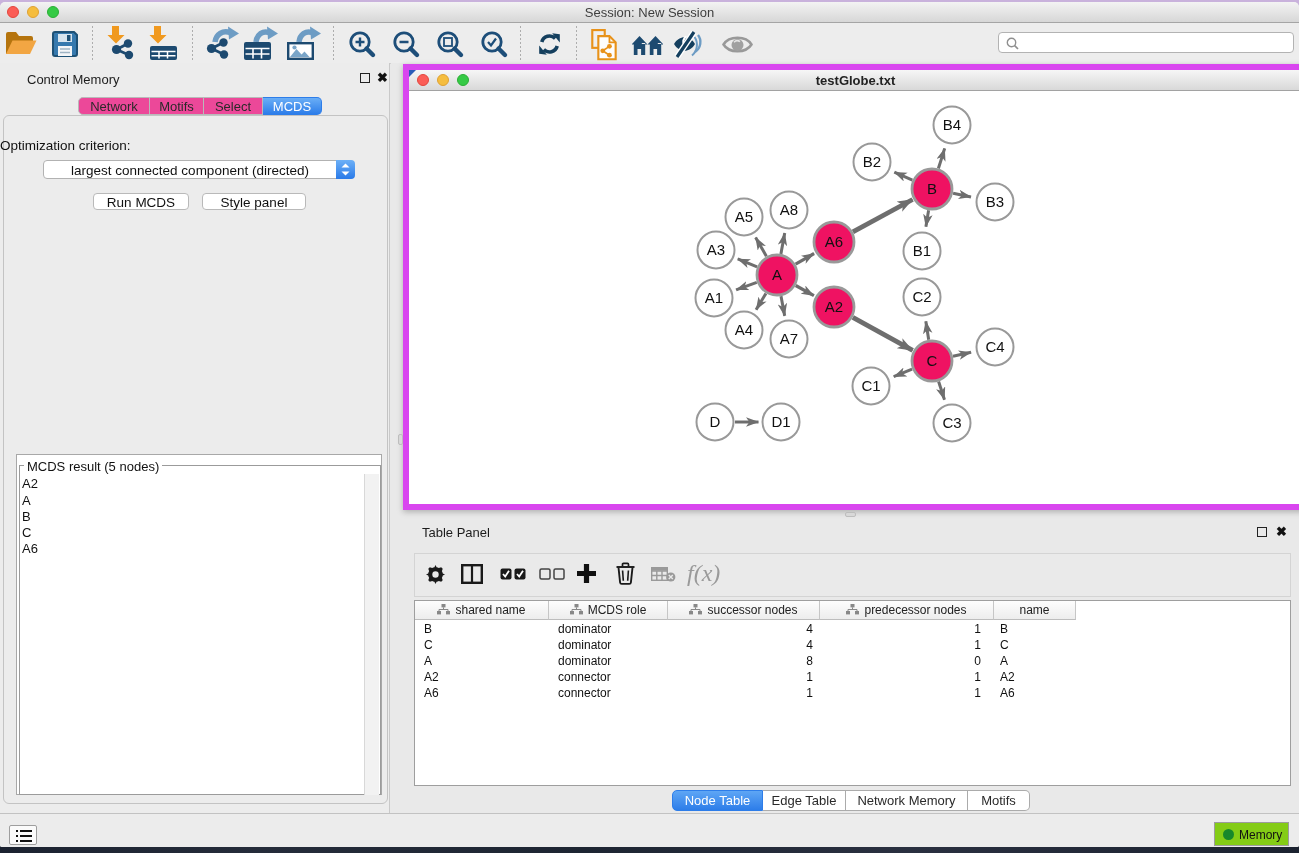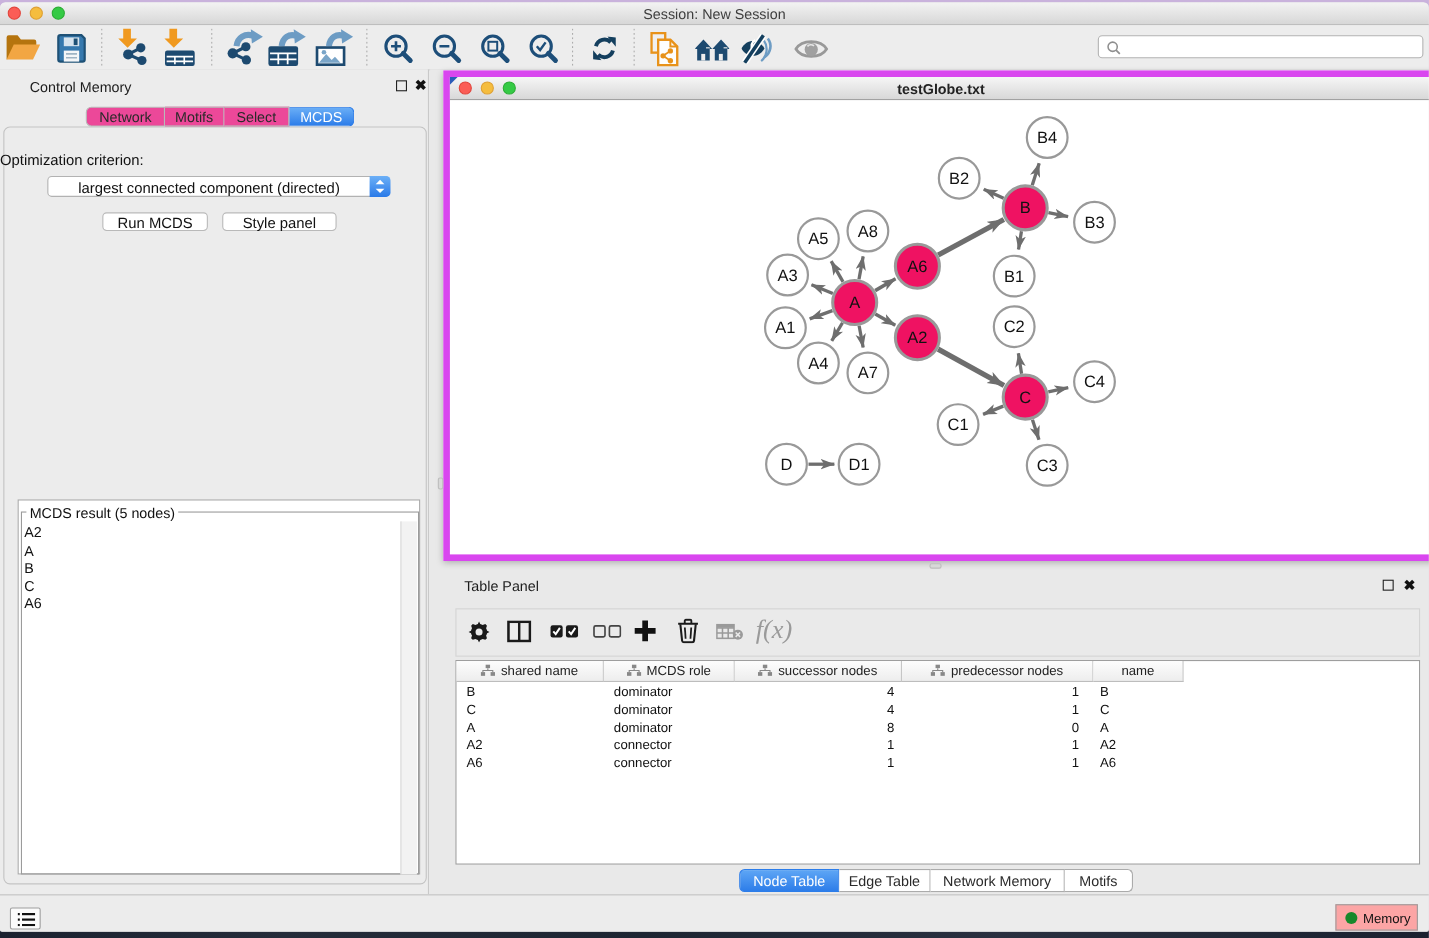--- a/index.html
+++ b/index.html
@@ -88,21 +88,21 @@
 .hicon { vertical-align:-1px; margin-right:5px; }
 .tabrow2 { left:672px; top:788px; height:21px; display:flex; }
 .tab2 { background:#fff; border:1px solid #ababab; border-left:none; font-size:13px;
   color:#2a2a2a; display:flex; align-items:center; justify-content:center; }
 .tab2.first { border-left:1px solid #ababab; border-radius:5px 0 0 5px; }
 .tab2.last { border-radius:0 5px 5px 0; }
 .tab2.sel { background:linear-gradient(#5ea6f5,#2d7de9); border-color:#2d7de9; color:#fff; }
 
 #listbtn { left:9px; top:823px; width:28px; height:20px; background:#fbfbfb;
   border:1px solid #9e9e9e; border-radius:2px; }
-#memory { left:1214px; top:820px; width:75px; height:24px; background:#fca5a5;
+#memory { left:1214px; top:820px; width:75px; height:24px; background:#84cc16;
   border:1px solid #9c9c9c; }
 #memory .dot { left:8px; top:6px; width:11px; height:11px; border-radius:50%;
   background:#17882b; }
 #memory .lbl { left:24px; top:5px; font-size:12px; color:#111; }
 </style>
 </head>
 <body>
 <div id="desktop-bottom" class="abs"></div>
 <div id="appwin" class="abs">
   <div id="titlebar" class="abs">

